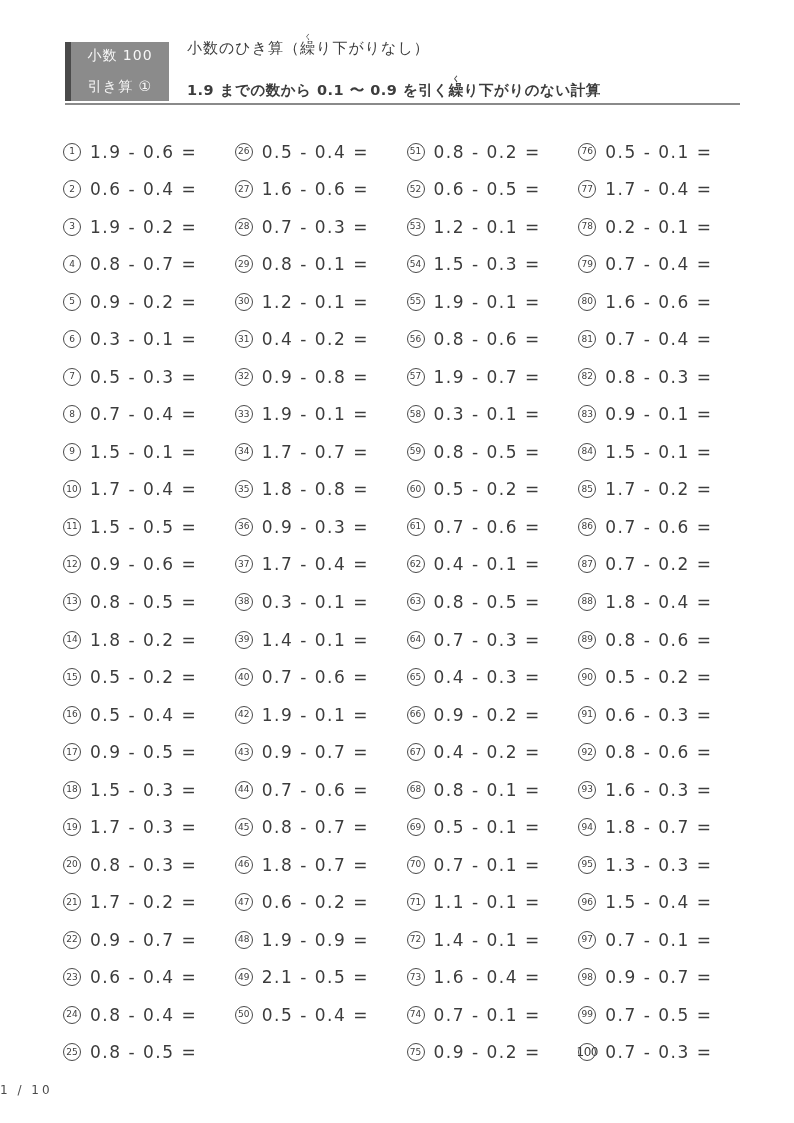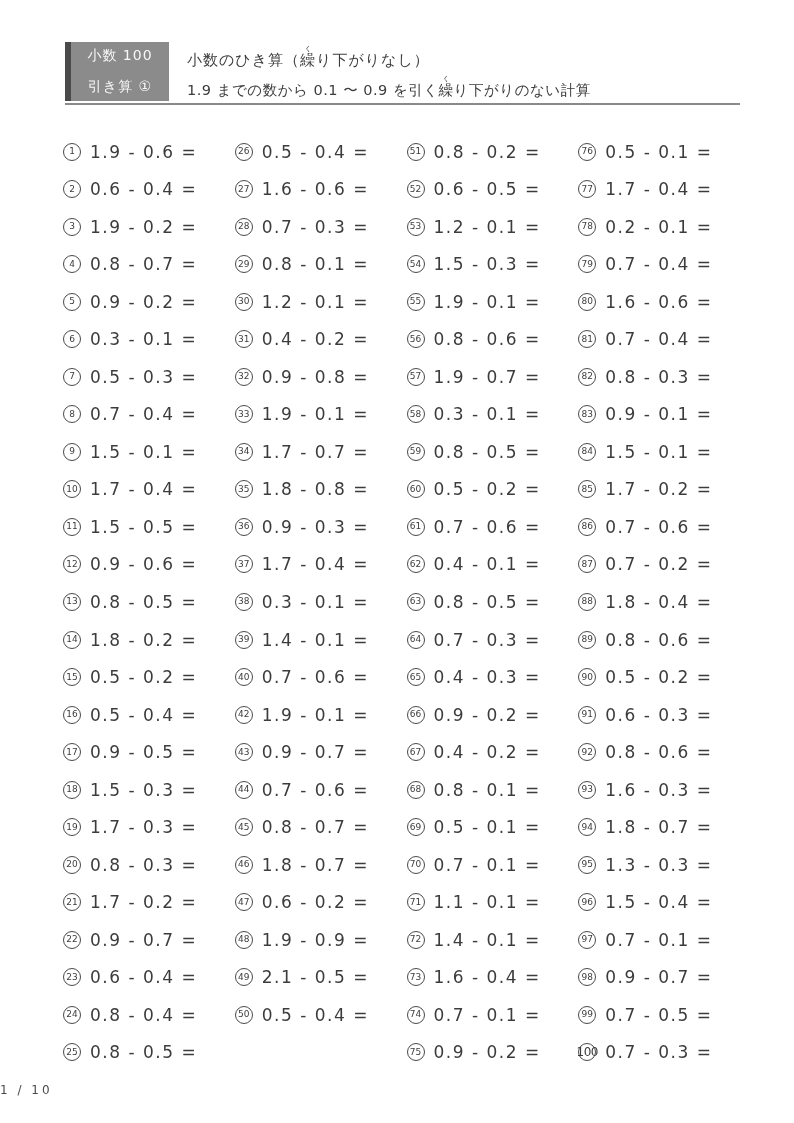--- a/index.html
+++ b/index.html
@@ -22,22 +22,22 @@
     border-left: 6px solid #4a4a4a;
     color: #f7f7f7;
     display: flex; flex-direction: column;
     align-items: center; justify-content: center;
     gap: 13px;
     font-size: 14px;
     letter-spacing: 1px;
   }
   .titles { position: absolute; left: 122px; top: 0; height: 100%;
     display: flex; flex-direction: column; justify-content: flex-end; padding-bottom: 4px; }
-  .wtitle { font-size: 15px; letter-spacing: 1px; line-height: 1.2; margin-bottom: 6px; }
-  .wsubtitle { font-size: 14.5px; letter-spacing: 0.5px; line-height: 1.2; }
+  .wtitle { font-size: 15px; letter-spacing: 1px; line-height: 1.2; margin-bottom: 18px; }
+  .wsubtitle { font-size: 14.5px; letter-spacing: 0.5px; line-height: 1.2; font-weight: bold; }
   ruby { ruby-position: over; }
   rt { font-size: 7px; letter-spacing: 0; }
   .header-rule {
     position: absolute; left: 0; right: 0; bottom: -2px;
     height: 2px; background: #8a8a8a;
   }
 
   
   .pgrid {
     position: absolute; top: 133px; left: 63px; right: 50px; height: 938px;

